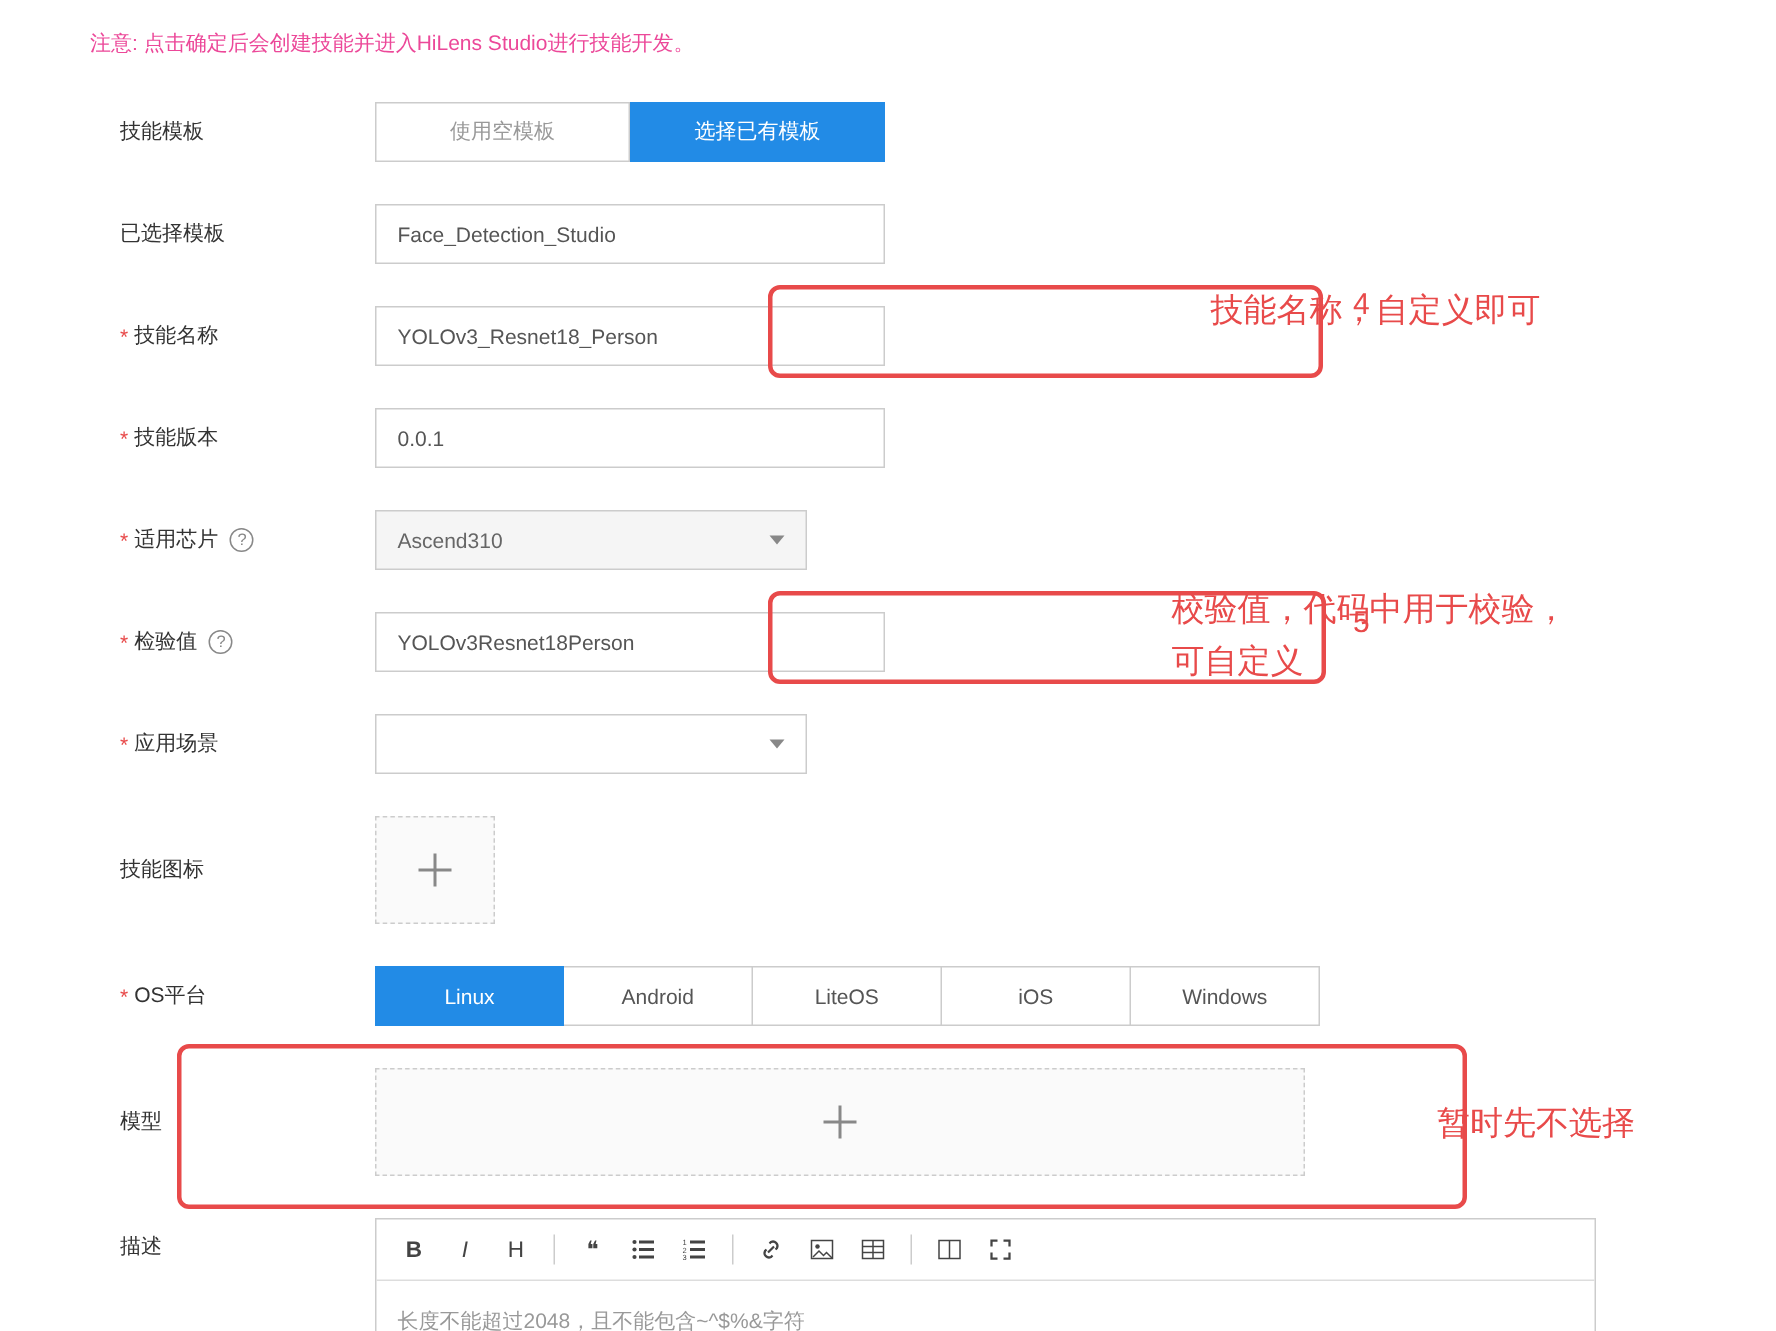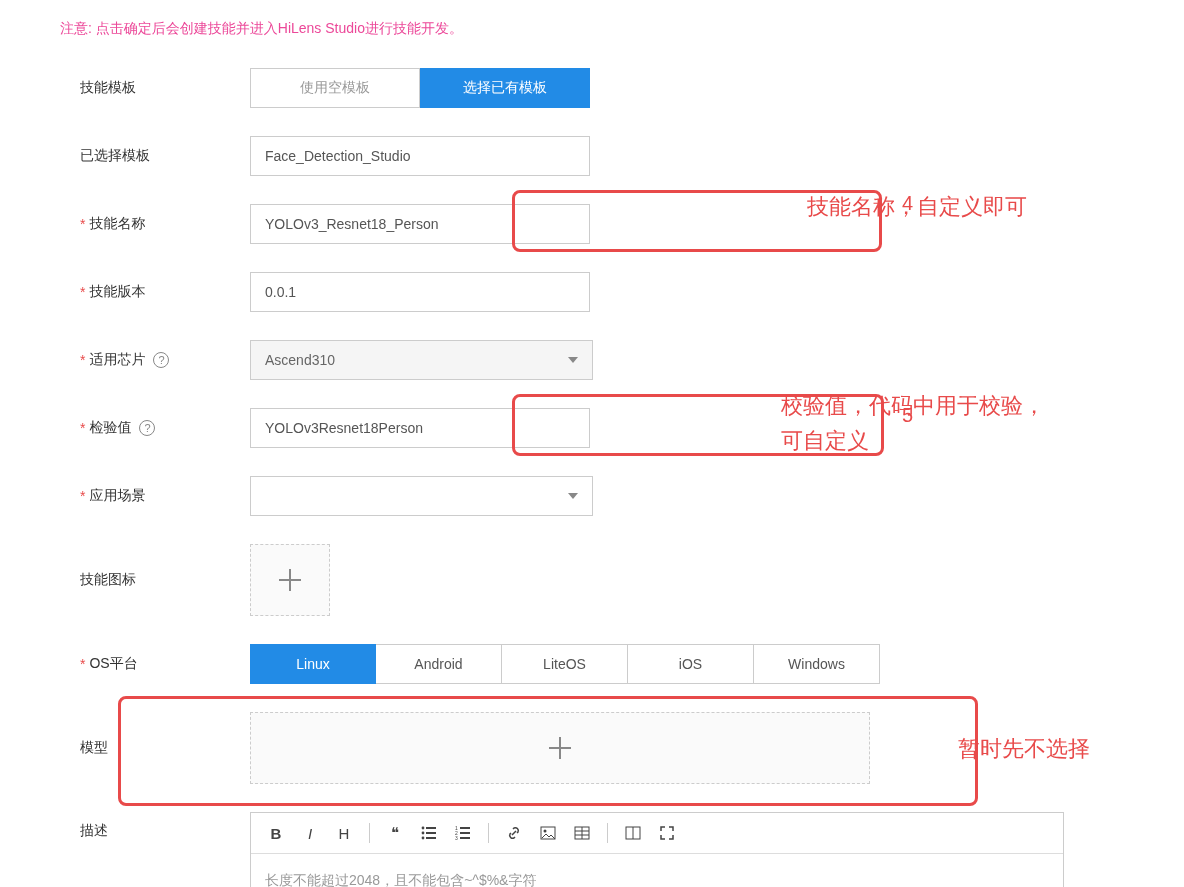--- a/index.html
+++ b/index.html
@@ -68,21 +68,21 @@
       height: 40px;
       width: 340px;
       border: 1px solid #ccc;
       padding: 0 14px;
       font-size: 14px;
       color: #555;
       background: #fff;
     }
     .select-box {
       height: 40px;
-      width: 343px;
+      width: 288px;
       border: 1px solid #ccc;
       padding: 0 14px;
       font-size: 14px;
       color: #666;
       background: #f5f5f5;
       display: flex;
       align-items: center;
       justify-content: space-between;
       cursor: pointer;
     }

